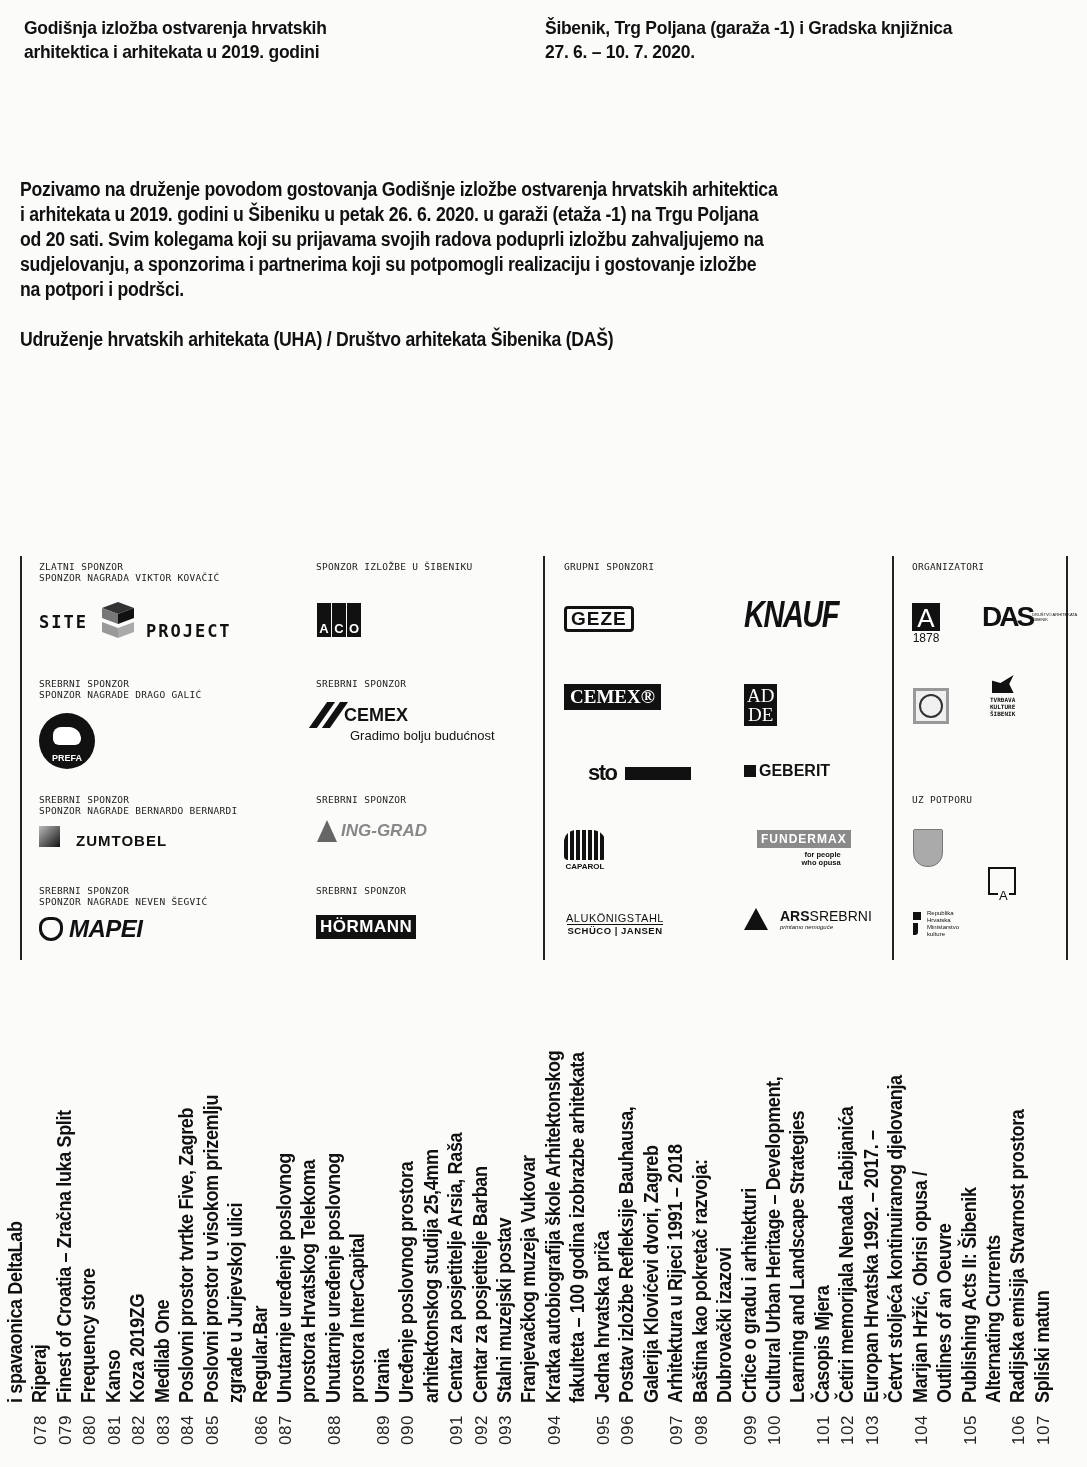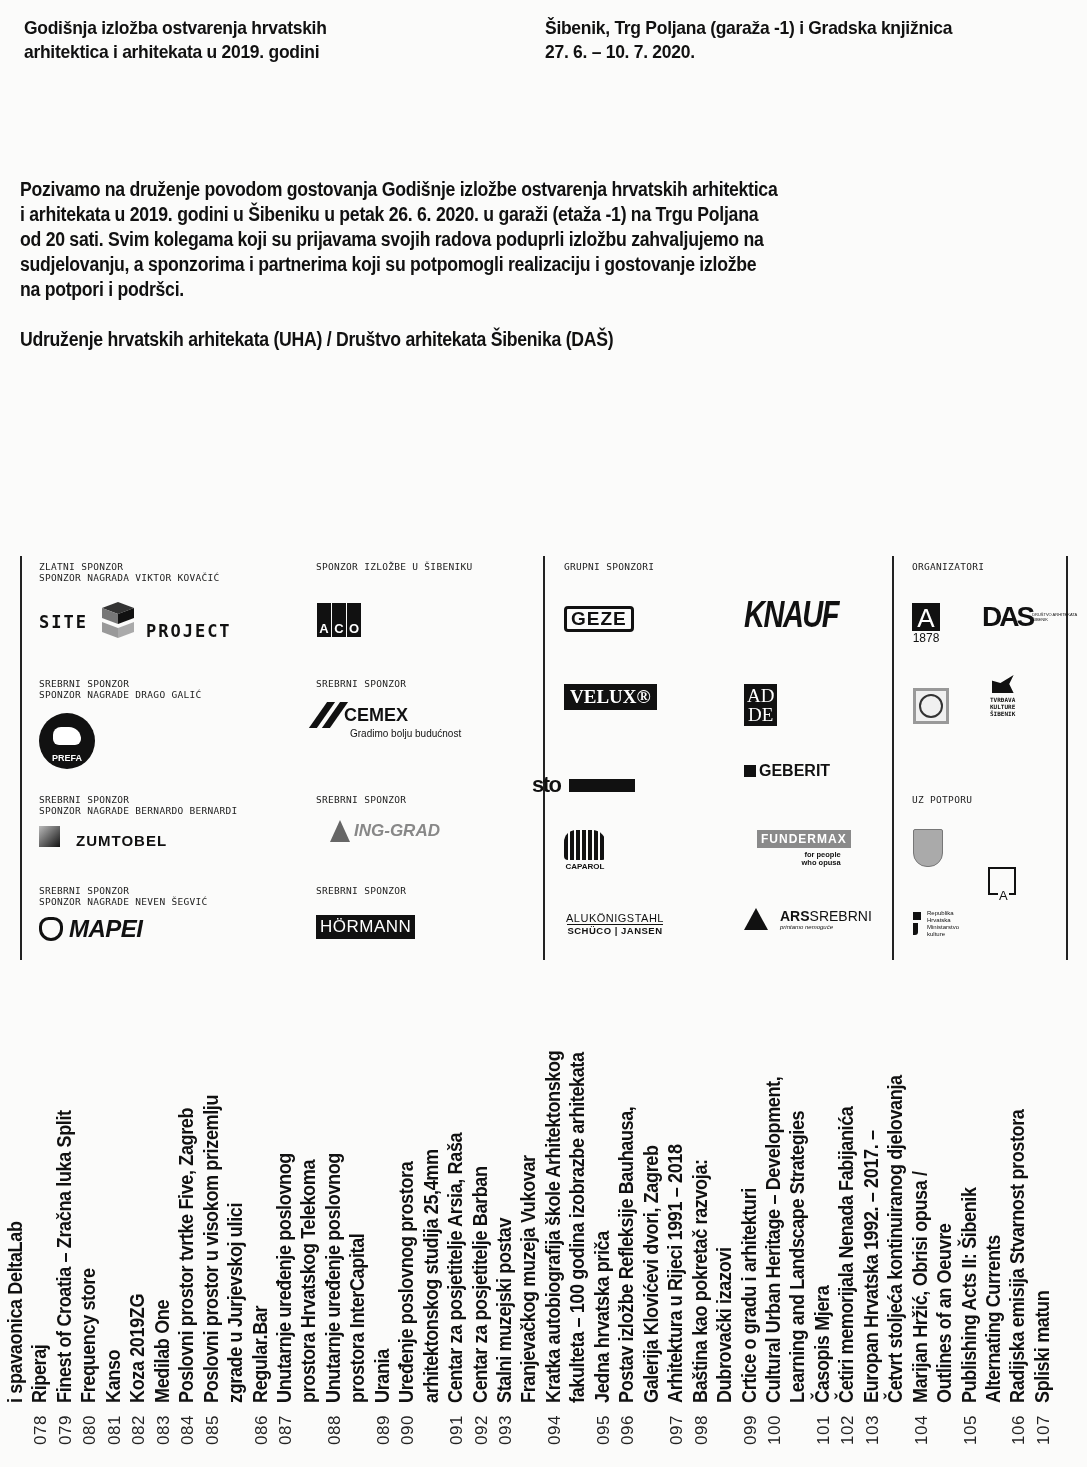--- a/index.html
+++ b/index.html
@@ -26,21 +26,21 @@
   .prefa::before { content:""; position:absolute; top:14px; left:14px; width:28px; height:18px; background:#fff; border-radius:8px 12px 6px 6px; }
   .cemex-wrap { display:flex; flex-direction:column; align-items:flex-start; }
   .cemex { display:flex; align-items:center; font-weight:bold; font-size:18px; letter-spacing:0px; }
   .cemex .slash { display:inline-block; width:8px; height:26px; background:#111; transform:skewX(-35deg); margin-right:5px; }
   .zum-sq { width:21px; height:21px; background:linear-gradient(135deg,#bbb,#111); margin-right:16px; }
   .zum { font-weight:bold; font-size:15px; letter-spacing:1px; }
   .ing { font-weight:bold; font-style:italic; font-size:17px; color:#888; display:flex; align-items:center; }
   .ing::before { content:""; width:0; height:0; border-left:10px solid transparent; border-right:10px solid transparent; border-bottom:22px solid #666; margin-right:4px; }
   .mapei { font-weight:900; font-style:italic; font-size:24px; letter-spacing:-0.5px; display:flex; align-items:center; }
   .mapei .m-ico { width:24px; height:24px; border:3px solid #111; border-radius:40% 40% 50% 50%; margin-right:6px; box-sizing:border-box; }
-  .hormann { background:#111; color:#fff; font-weight:normal; font-size:17px; padding:2px 4px; letter-spacing:0.5px; }
+  .hormann { background:#111; color:#fff; font-weight:bold; font-size:17px; padding:2px 4px; letter-spacing:0.5px; }
   .geze { border:3px solid #111; border-radius:4px; font-weight:bold; font-size:19px; padding:0 4px; letter-spacing:1px; line-height:20px; }
   .knauf { font-weight:900; font-style:italic; font-size:29px; letter-spacing:-1.5px; transform:scaleY(1.3); }
   .velux { background:#111; color:#fff; font-family:"Liberation Serif", serif; font-weight:bold; font-size:19px; padding:2px 6px; }
   .adde { background:#111; color:#fff; font-family:"Liberation Serif", serif; font-size:19px; line-height:19px; padding:2px 3px; display:flex; flex-direction:column; }
   .sto { font-weight:bold; font-size:22px; letter-spacing:-1.5px; display:flex; align-items:center; }
   .sto::after { content:""; display:inline-block; width:66px; height:13px; background:#111; margin-left:8px; }
   .geberit { font-weight:bold; font-size:16px; display:flex; align-items:center; }
   .geberit::before { content:""; width:12px; height:12px; background:#111; margin-right:3px; }
   .caparol { display:flex; flex-direction:column; align-items:center; font-weight:bold; font-size:8px; }
   .caparol .ele { width:42px; height:30px; background:repeating-linear-gradient(90deg,#111 0 4px,#fbfbfa 4px 6px); border-radius:12px 14px 4px 4px; margin-bottom:2px; }
@@ -154,38 +154,38 @@
   <span>O</span>
 </div>
 
 <div class="lbl" style="left:316px; top:678px;">SREBRNI SPONZOR</div>
 <div class="logo cemex-wrap" style="left:318px; top:702px;">
   <div class="cemex">
     <span class="slash"></span>
       <span class="slash"></span>
     <span>CEMEX</span>
   </div>
-  <small style="font-size:10px; margin-left:32px;">Gradimo bolju budućnost</small>
+  <small style="font-size:13px; margin-left:32px;">Gradimo bolju budućnost</small>
 </div>
 
 <div class="lbl" style="left:316px; top:794px;">SREBRNI SPONZOR</div>
-<div class="logo ing" style="left:330px; top:820px;">ING-GRAD</div>
+<div class="logo ing" style="left:317px; top:820px;">ING-GRAD</div>
 
 <div class="lbl" style="left:316px; top:885px;">SREBRNI SPONZOR</div>
 <div class="logo hormann" style="left:316px; top:915px;">HÖRMANN</div>
 
 <div class="lbl" style="left:564px; top:561px;">GRUPNI SPONZORI</div>
 <div class="logo geze" style="left:564px; top:606px;">GEZE</div>
 <div class="logo knauf" style="left:744px; top:598px;">KNAUF</div>
-<div class="logo velux" style="left:564px; top:684px;">VELUX®</div>
+<div class="logo velux" style="left:564px; top:684px;">CEMEX®</div>
 <div class="logo adde" style="left:744px; top:684px;">
   <span>AD</span>
   <span>DE</span>
 </div>
-<div class="logo sto" style="left:532px; top:760px;margin-top:12px;">sto</div>
+<div class="logo sto" style="left:588px; top:760px;">sto</div>
 <div class="logo geberit" style="left:744px; top:762px;">GEBERIT</div>
 <div class="logo caparol" style="left:564px; top:830px;">
   <span class="ele"></span>
   <span>CAPAROL</span>
 </div>
 <div class="logo fmax" style="left:757px; top:830px;">
   <span class="bar">FUNDERMAX</span>
   <small><span>for people</span><br><span>who opusa</span></small>
 </div>
 <div class="logo alu" style="left:566px; top:912px;">

